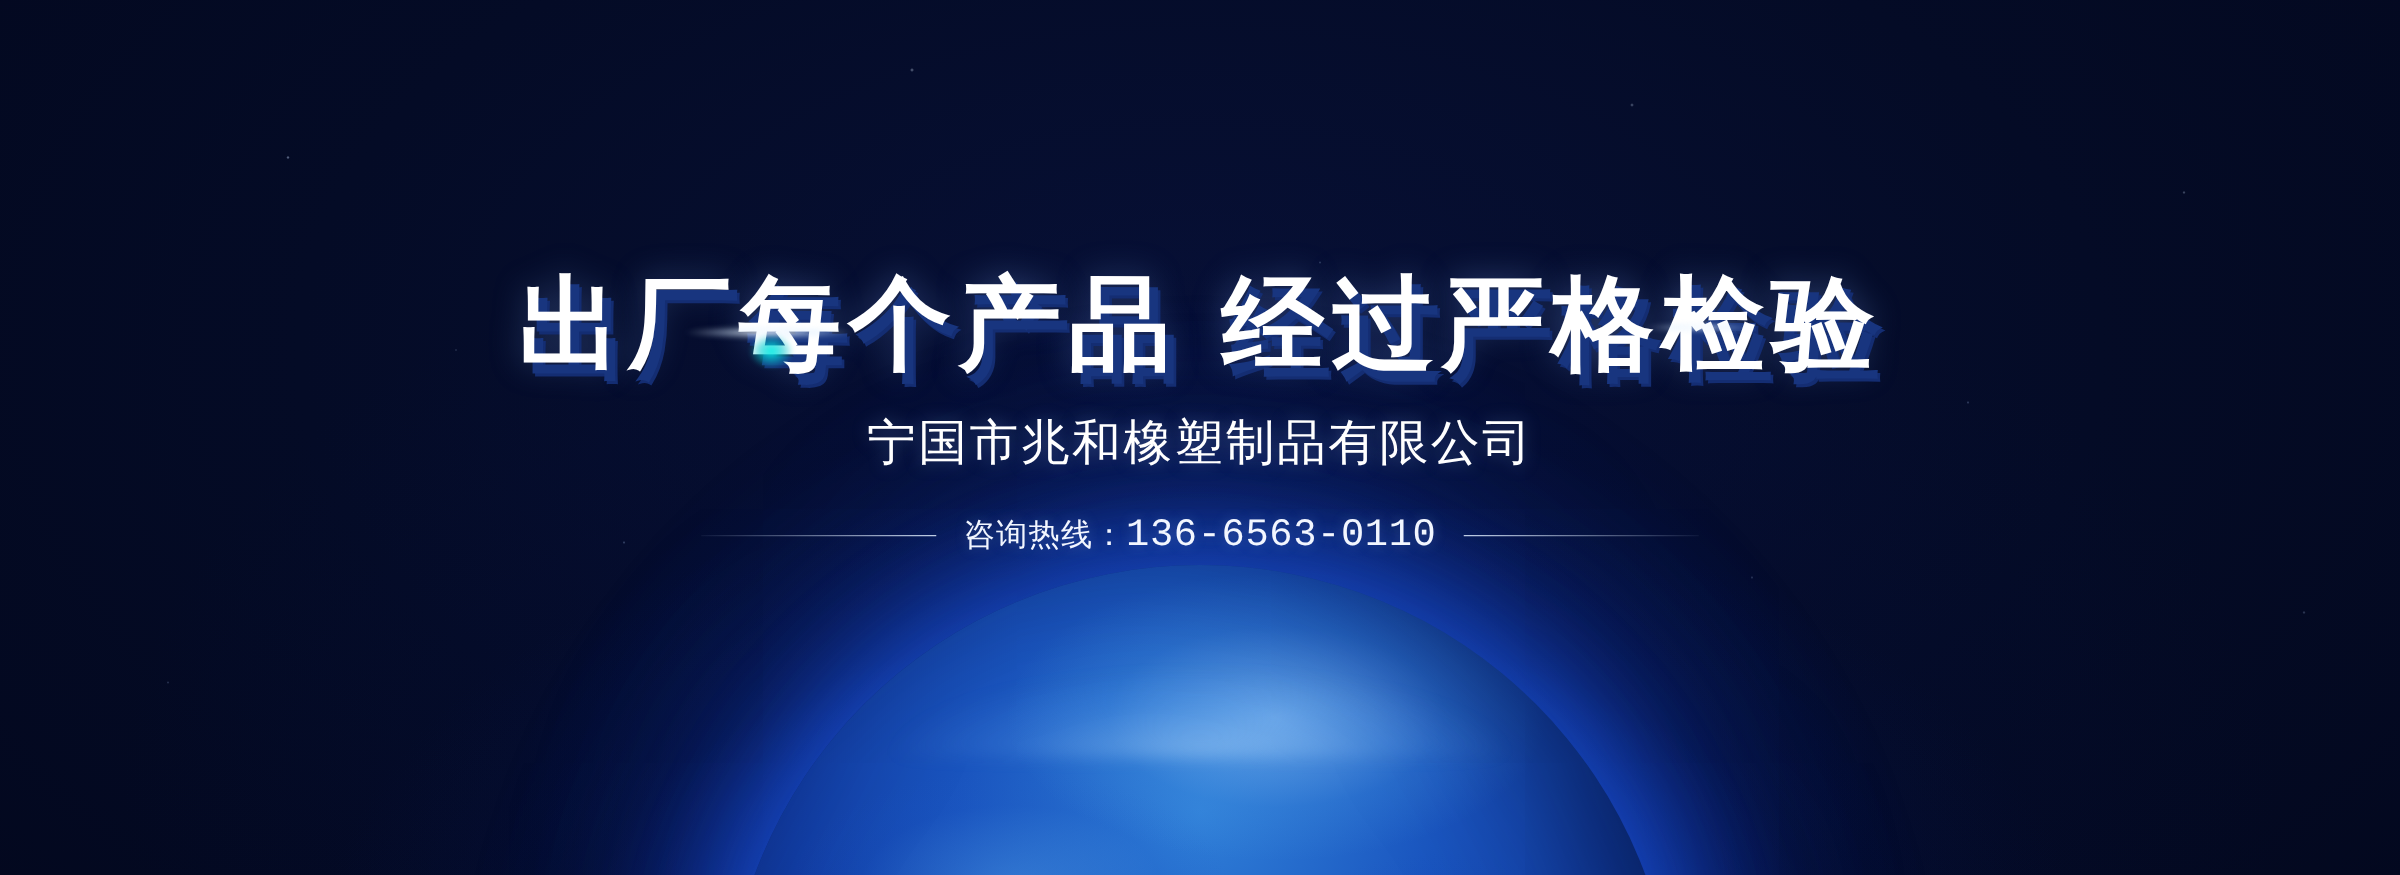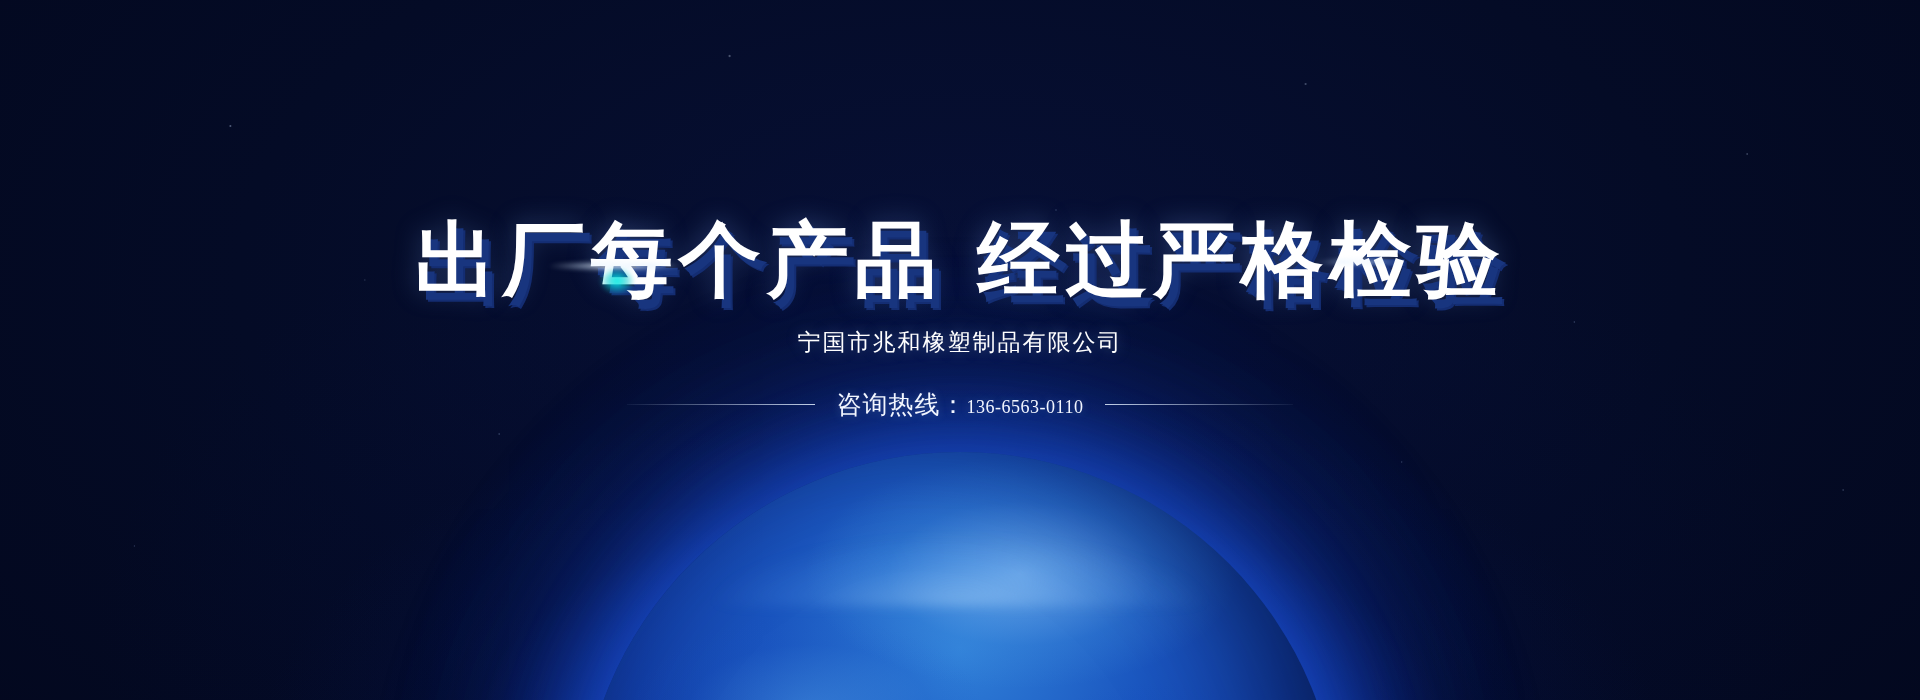--- a/index.html
+++ b/index.html
@@ -110,21 +110,21 @@
     white-space:nowrap;
     text-shadow:
       7px 9px 0 #18357f,
       9px 11px 0 #142d72,
       0 0 26px rgba(130,175,255,0.35);
   }
 
   .subtitle {
     margin-top:22px;
     font-family:"DejaVu Sans", sans-serif;
-    font-size:23px;
+    font-size:39px;
     font-weight:normal;
     color:#ffffff;
     letter-spacing:2px;
     text-shadow:0 0 14px rgba(150,190,255,0.35);
   }
 
   .hotline-row {
     margin-top:30px;
     display:flex;
     align-items:center;
@@ -141,22 +141,22 @@
   }
   .hotline-text {
     font-family:"DejaVu Sans", sans-serif;
     font-size:25px;
     color:#f2f6ff;
     letter-spacing:1px;
     white-space:nowrap;
     text-shadow:0 0 10px rgba(140,185,255,0.30);
   }
   .hotline-number {
-    font-family:Liberation Serif, serif;
-    font-size:18px;
+    font-family:Liberation Mono, monospace;
+    font-size:31px;
     letter-spacing:0.5px;
   }
 
   
   .flare {
     position:absolute;
     left:520px; top:258px;
     width:190px; height:16px;
     border-radius:50%;
     background:radial-gradient(ellipse 95px 7px at 50% 50%, rgba(255,255,255,0.95) 0%, rgba(215,235,255,0.45) 38%, rgba(150,200,255,0) 72%);

